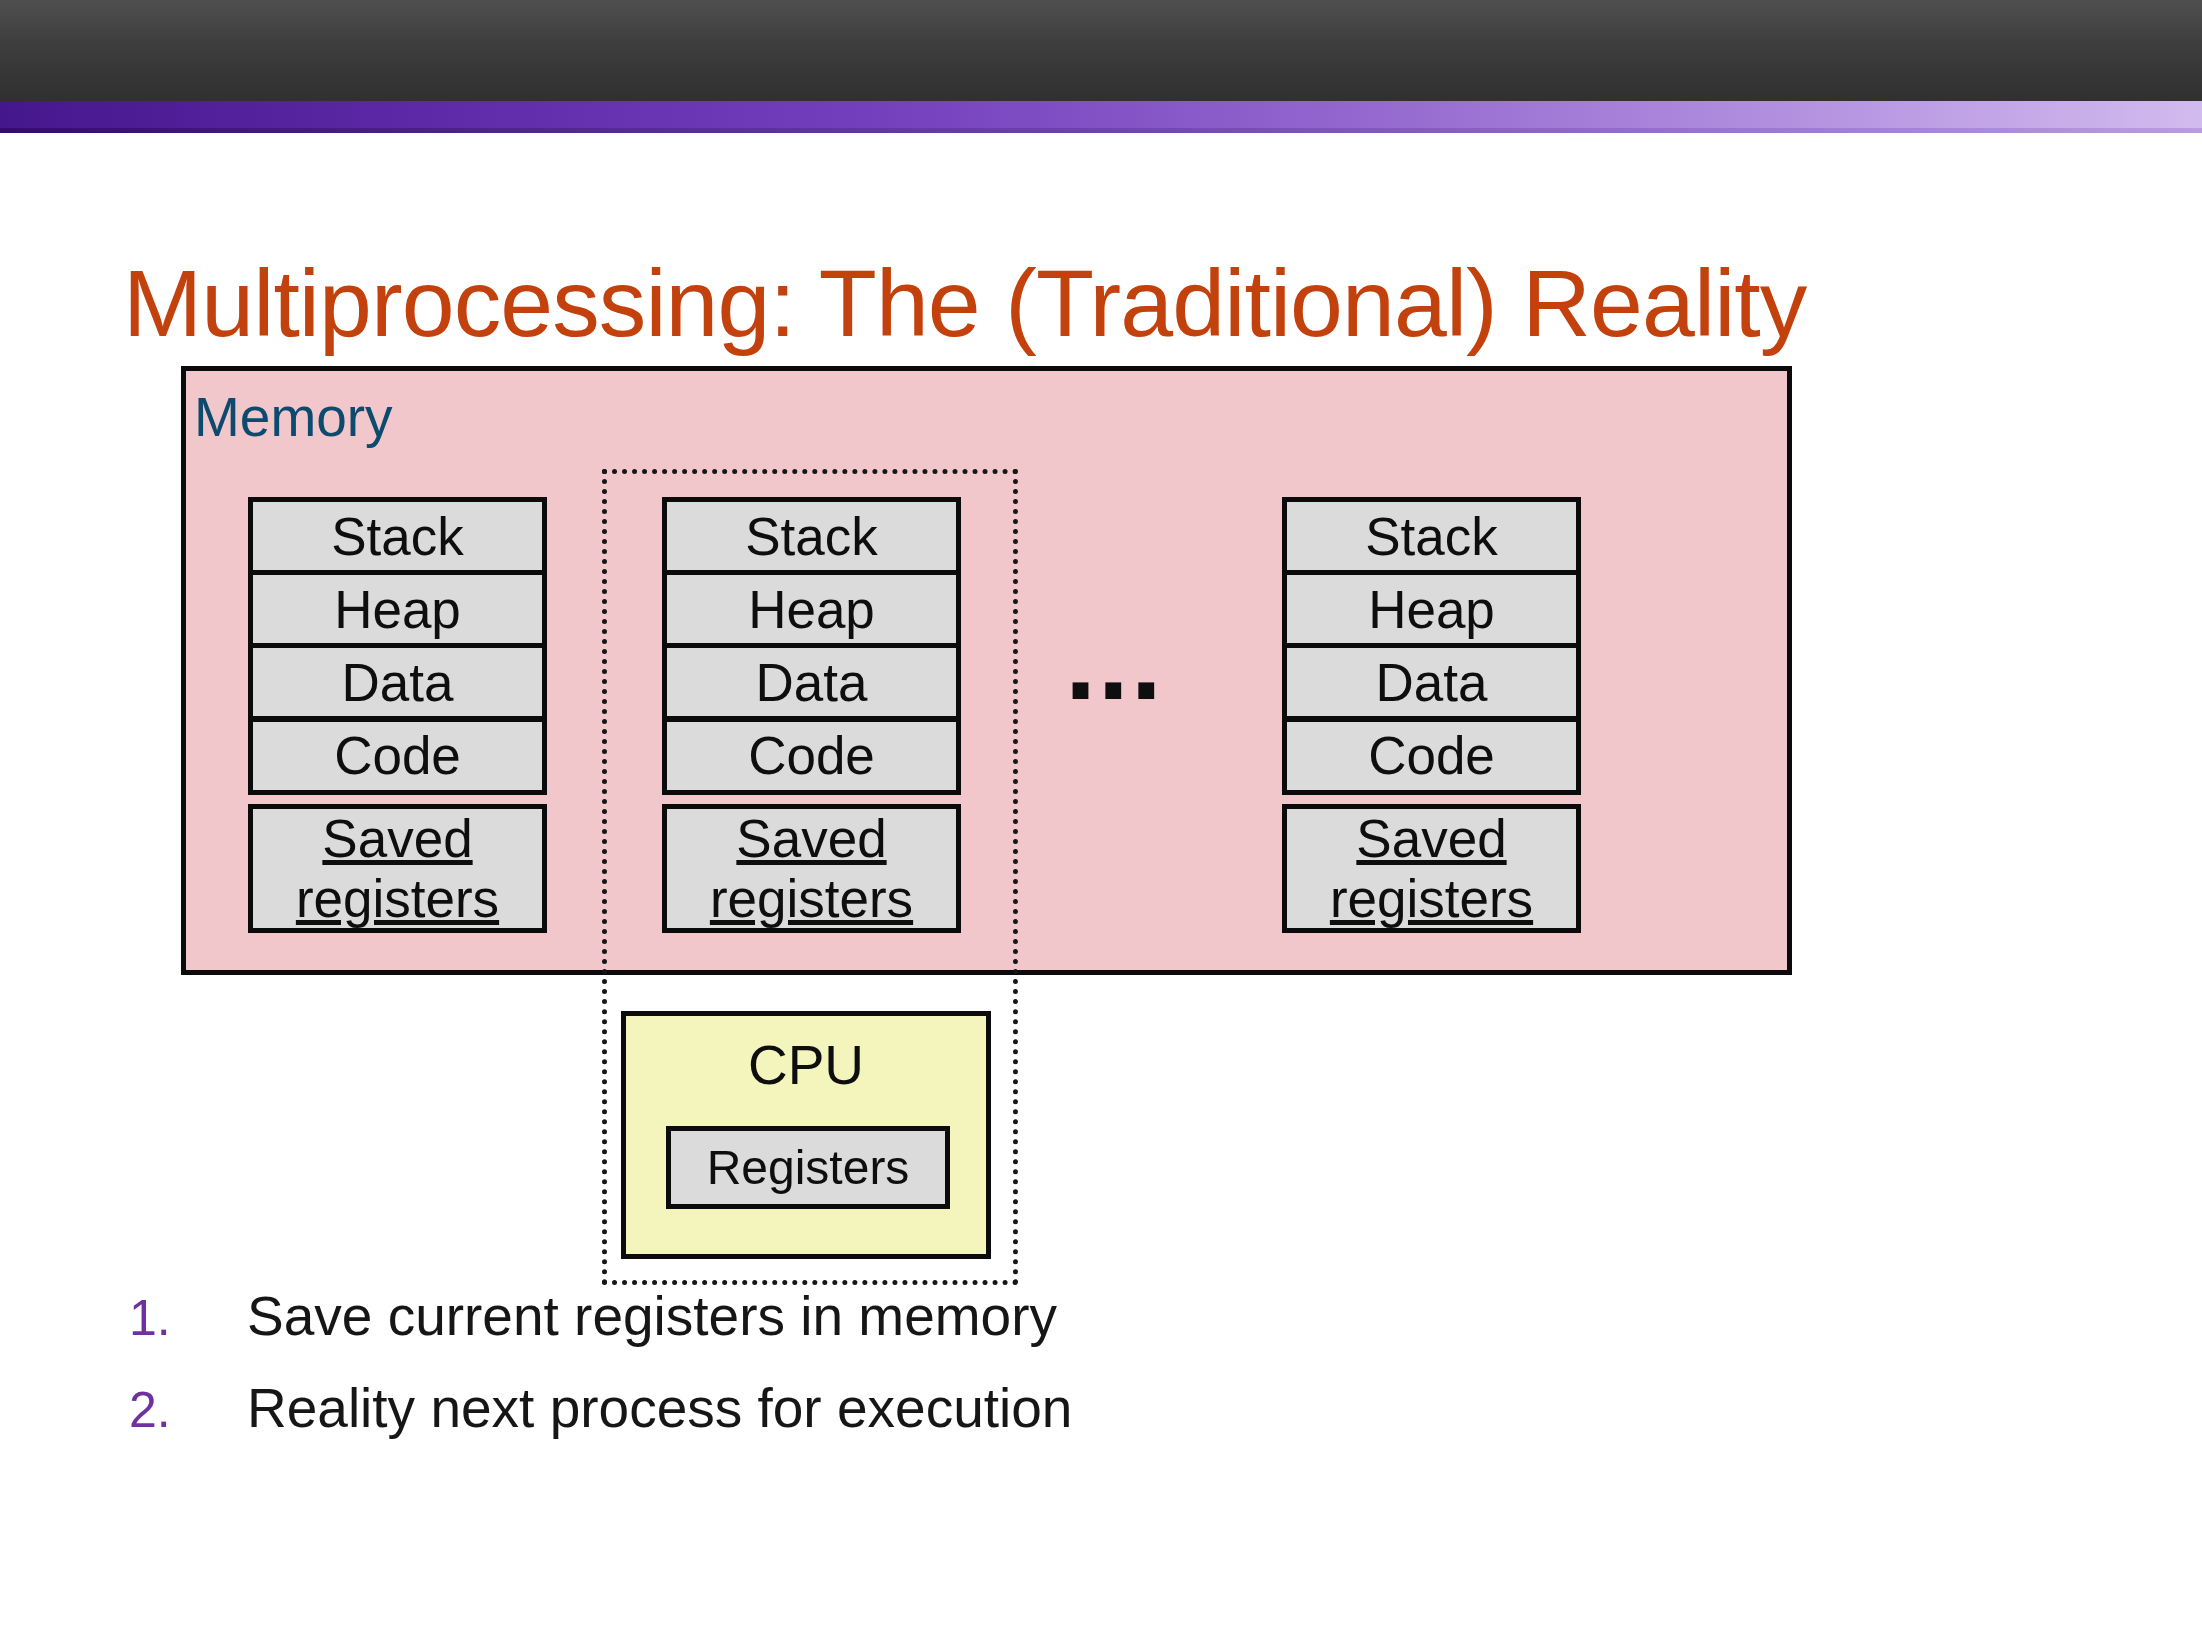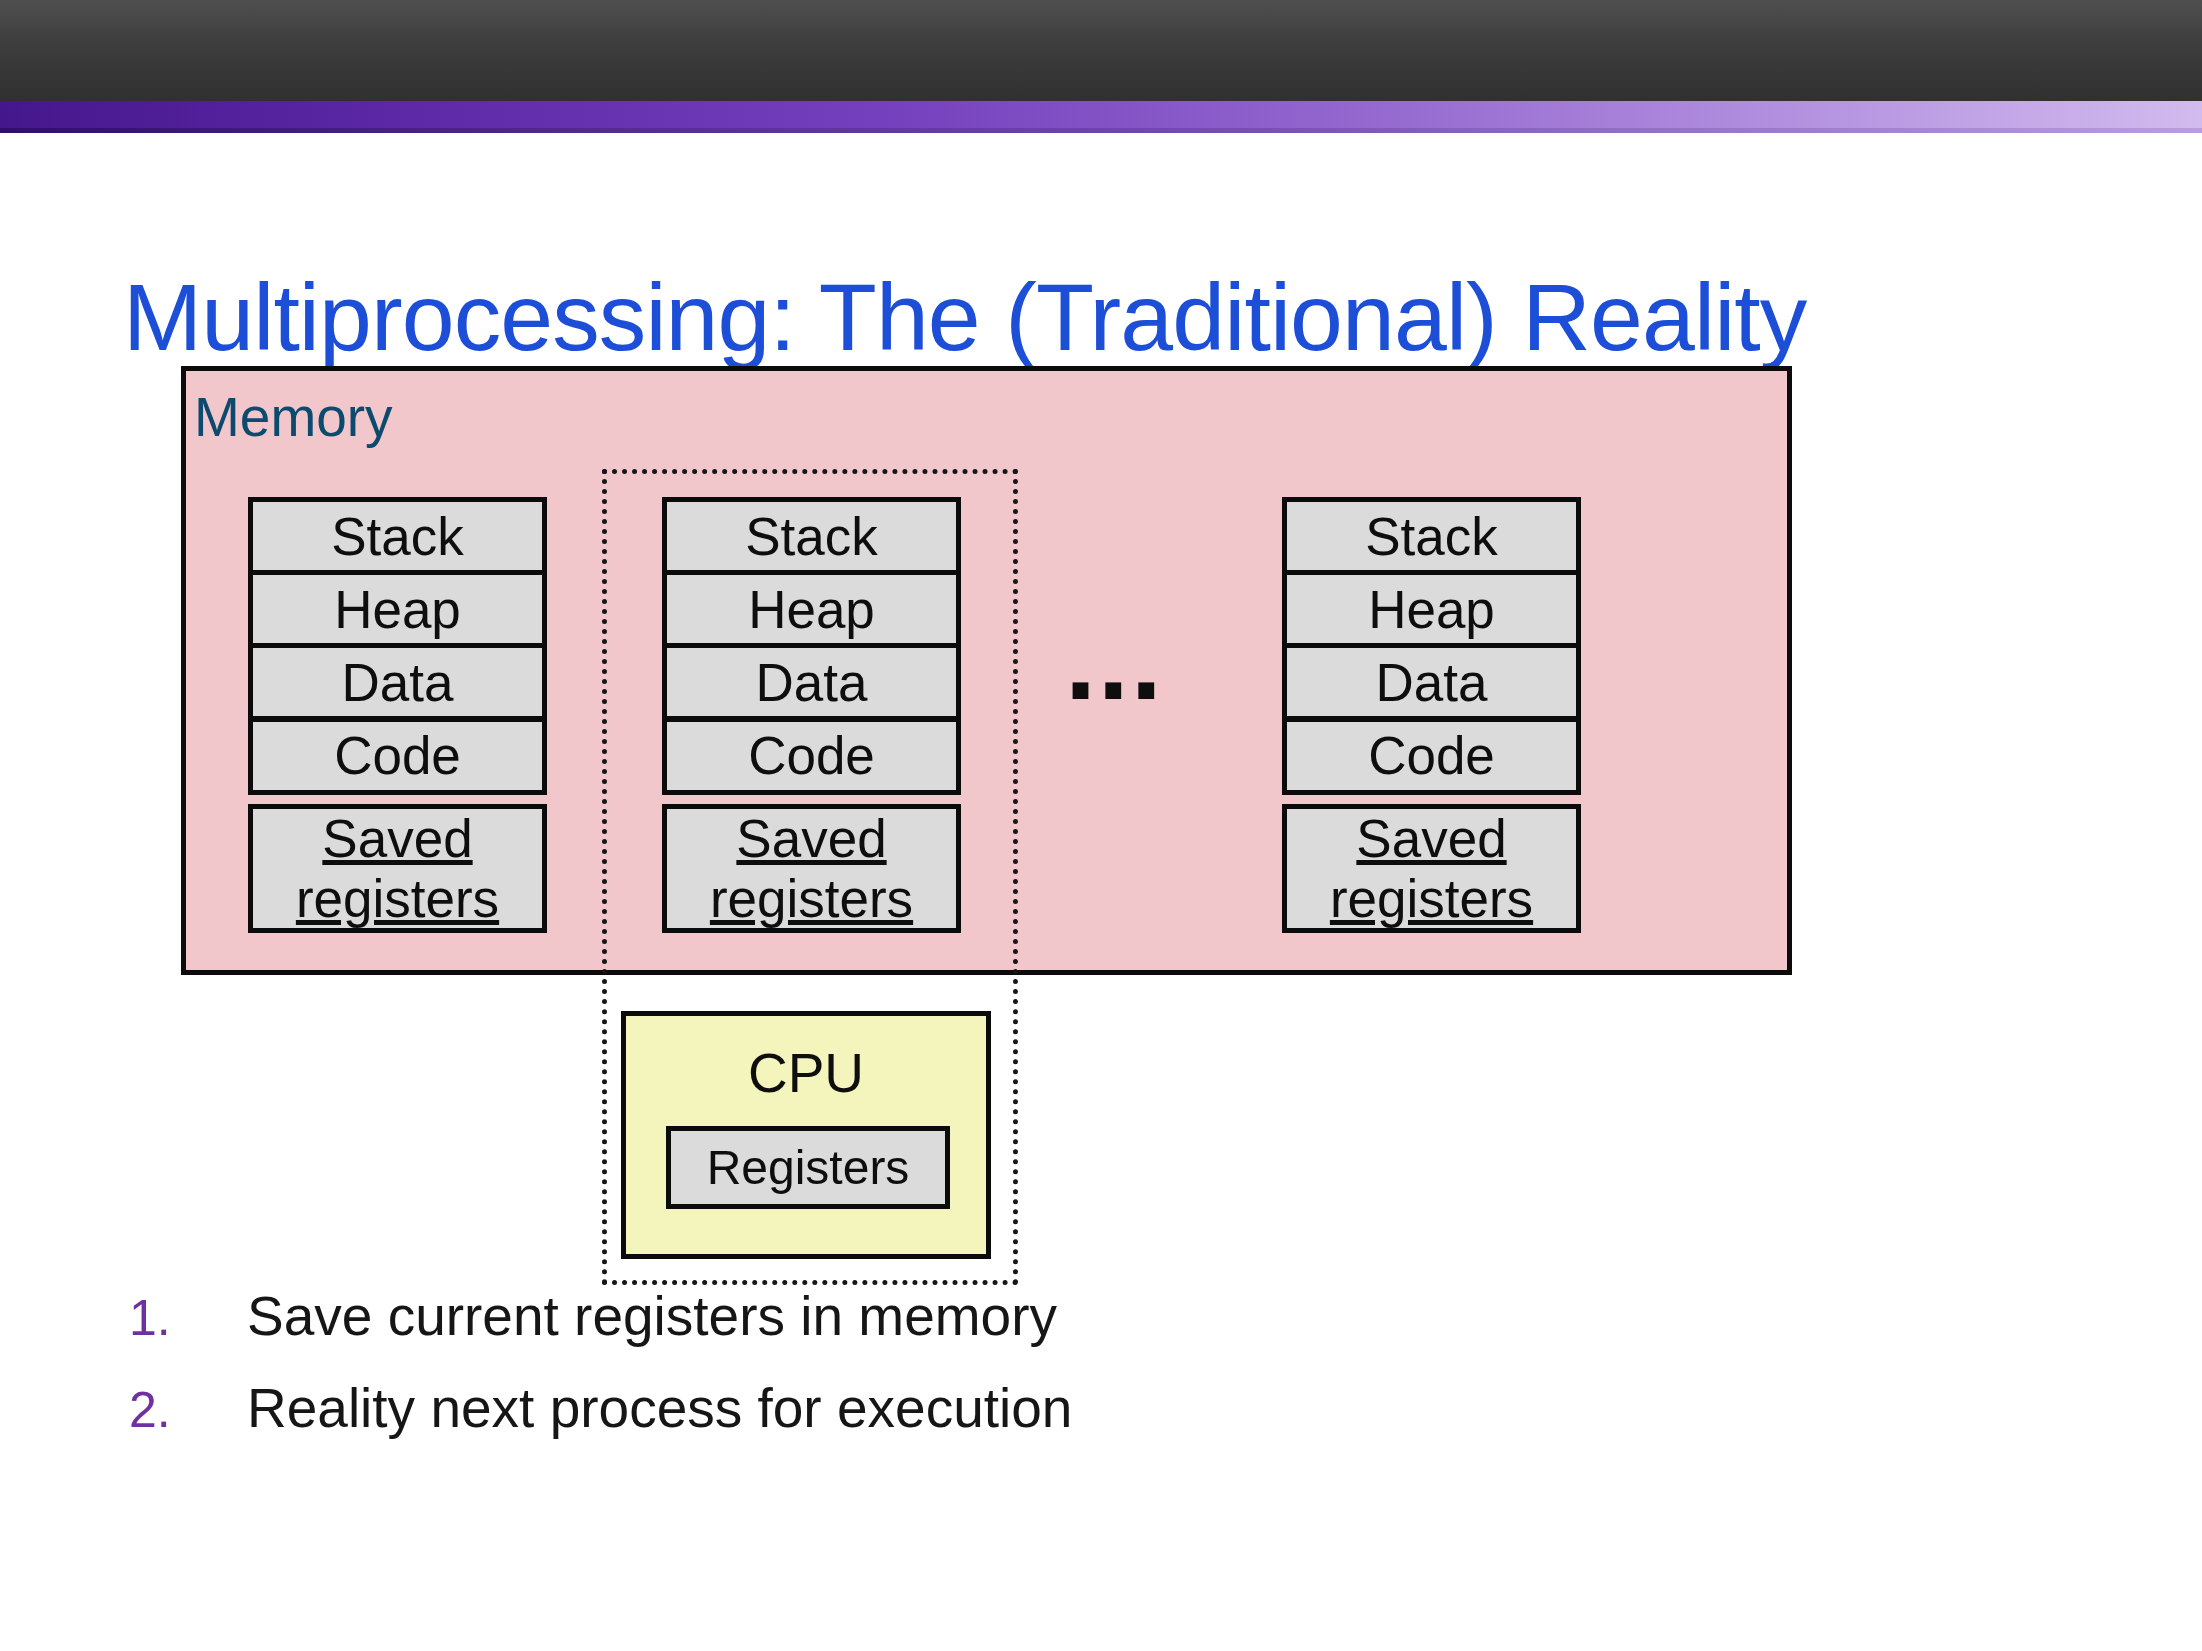--- a/index.html
+++ b/index.html
@@ -15,22 +15,22 @@
   
   .accent-bar{
     position:absolute;left:0;top:101px;width:2203px;height:32px;
     background:linear-gradient(90deg,#45178c 0%,#5c28a6 18%,#7440bd 40%,#9468cf 62%,#b492e0 82%,#d2bbee 100%);
   }
   .accent-bar::after{
     content:"";position:absolute;left:0;bottom:0;width:100%;height:5.2px;
     background:linear-gradient(90deg,#300c69 0%,#6b42ab 50%,#b79ade 100%);opacity:.9;
   }
   .title{
-    position:absolute;left:123px;top:204px;font-size:95px;line-height:1.05;
-    color:#1d4ed8;letter-spacing:-0.9px;white-space:nowrap;font-weight:400;
+    position:absolute;left:123px;top:190px;font-size:95px;line-height:1.05;
+    color:#c2410c;letter-spacing:-0.9px;white-space:nowrap;font-weight:400;
   }
   
   .memory-box{
     position:absolute;left:181px;top:366px;width:1611px;height:609px;
     background:#f1c7cb;border:5.2px solid #0b0b0b;box-sizing:border-box;
   }
   .memory-label{
     position:absolute;left:8px;top:13.8px;width:100%;text-align:left;
     font-size:55px;color:#0c4a6e;
   }
@@ -62,21 +62,21 @@
   .ellipsis{
     position:absolute;left:1065px;top:585px;width:120px;height:129px;
     display:flex;align-items:flex-end;justify-content:flex-start;
     font-size:112px;font-weight:800;letter-spacing:1.7px;line-height:.95;color:#0e0e0e;
   }
   
   .cpu-box{
     position:absolute;left:621px;top:1011px;width:370px;height:248px;
     background:#f4f4bd;border:5.2px solid #0b0b0b;box-sizing:border-box;
   }
-  .cpu-label{margin-top:25px;text-align:center;font-size:55px;color:#0e0e0e;}
+  .cpu-label{margin-top:17px;text-align:center;font-size:55px;color:#0e0e0e;}
   .registers-box{
     position:absolute;left:40px;top:110px;width:284px;height:83px;
     background:#dbdbdb;border:5.2px solid #0b0b0b;box-sizing:border-box;
     display:flex;align-items:center;justify-content:center;font-size:48px;color:#0e0e0e;
   }
   
   .steps{position:absolute;left:129px;top:1285px;}
   .step{display:flex;align-items:baseline;margin-bottom:29px;}
   .step-num{width:118px;flex:0 0 118px;font-size:50px;color:#7030a0;}
   .step-text{font-size:55px;line-height:1.15;color:#161616;white-space:nowrap;}

